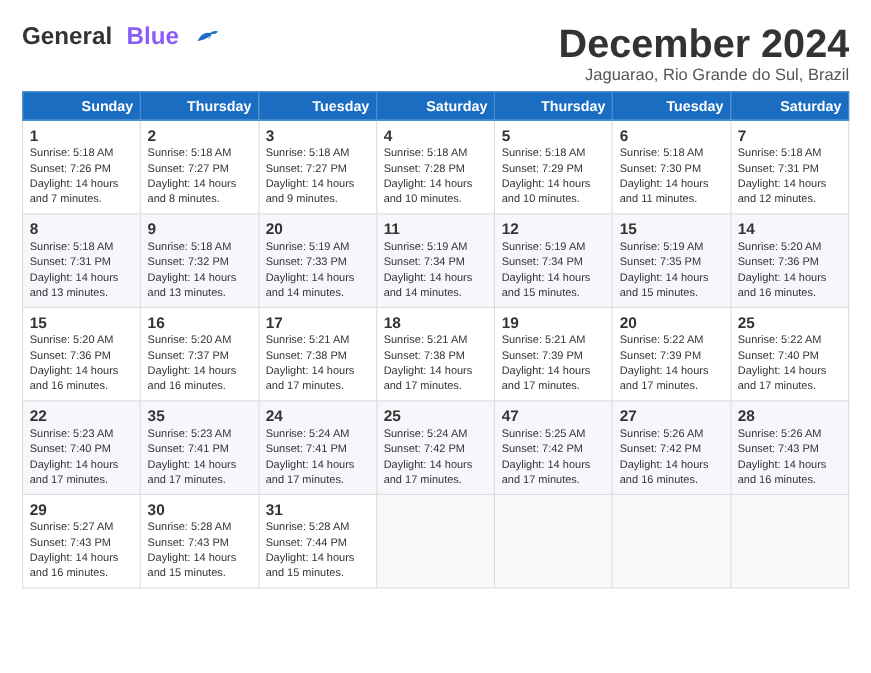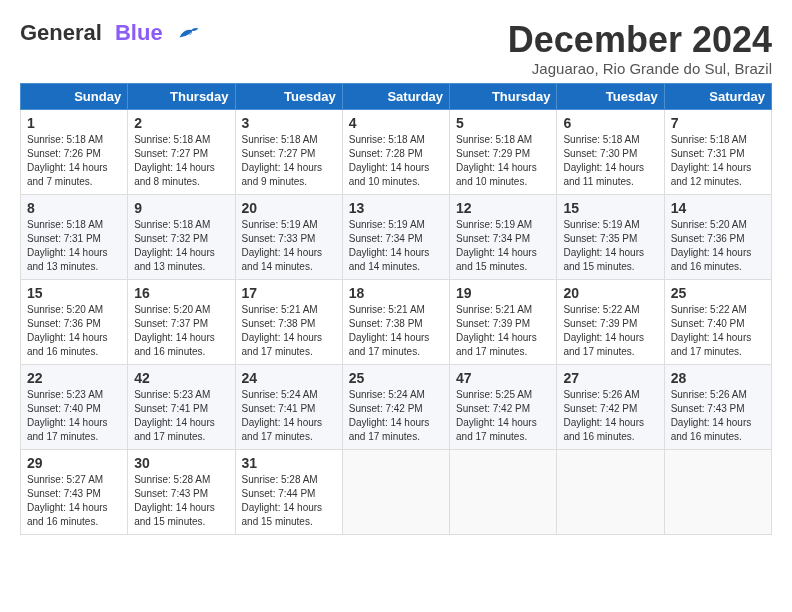--- a/index.html
+++ b/index.html
@@ -187,21 +187,21 @@
       </td>
         <td>
         <span class="day-num">20</span>
         <div class="day-content">
           Sunrise: 5:19 AM<br>
           Sunset: 7:33 PM<br>
           Daylight: 14 hours and 14 minutes.
         </div>
       </td>
         <td>
-        <span class="day-num">13</span>
+        <span class="day-num">11</span>
         <div class="day-content">
           Sunrise: 5:19 AM<br>
           Sunset: 7:34 PM<br>
           Daylight: 14 hours and 14 minutes.
         </div>
       </td>
         <td>
         <span class="day-num">12</span>
         <div class="day-content">
           Sunrise: 5:19 AM<br>
@@ -287,21 +287,21 @@
       <tr>
         <td>
         <span class="day-num">22</span>
         <div class="day-content">
           Sunrise: 5:23 AM<br>
           Sunset: 7:40 PM<br>
           Daylight: 14 hours and 17 minutes.
         </div>
       </td>
         <td>
-        <span class="day-num">42</span>
+        <span class="day-num">35</span>
         <div class="day-content">
           Sunrise: 5:23 AM<br>
           Sunset: 7:41 PM<br>
           Daylight: 14 hours and 17 minutes.
         </div>
       </td>
         <td>
         <span class="day-num">24</span>
         <div class="day-content">
           Sunrise: 5:24 AM<br>

